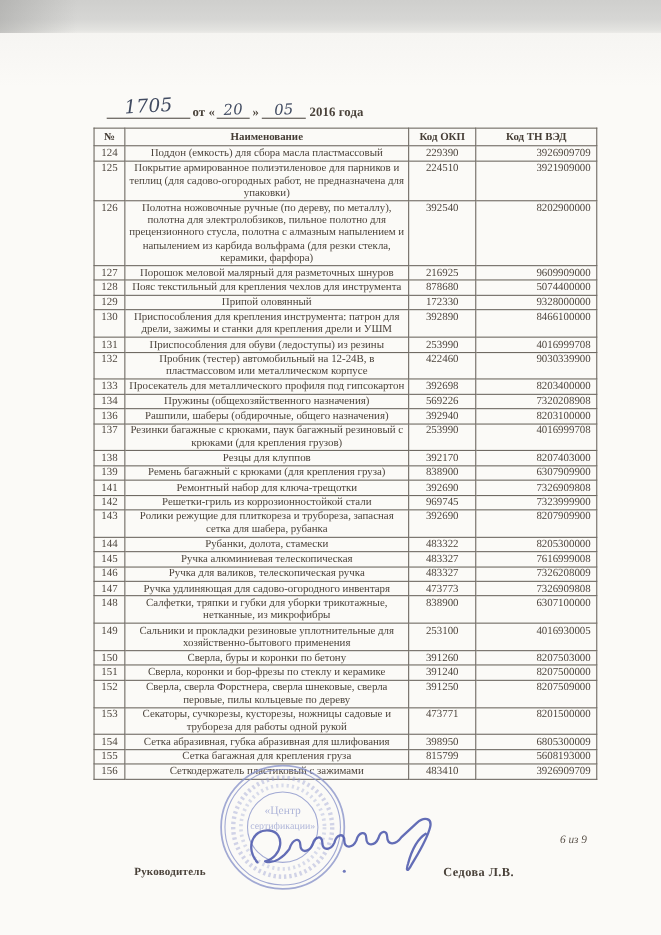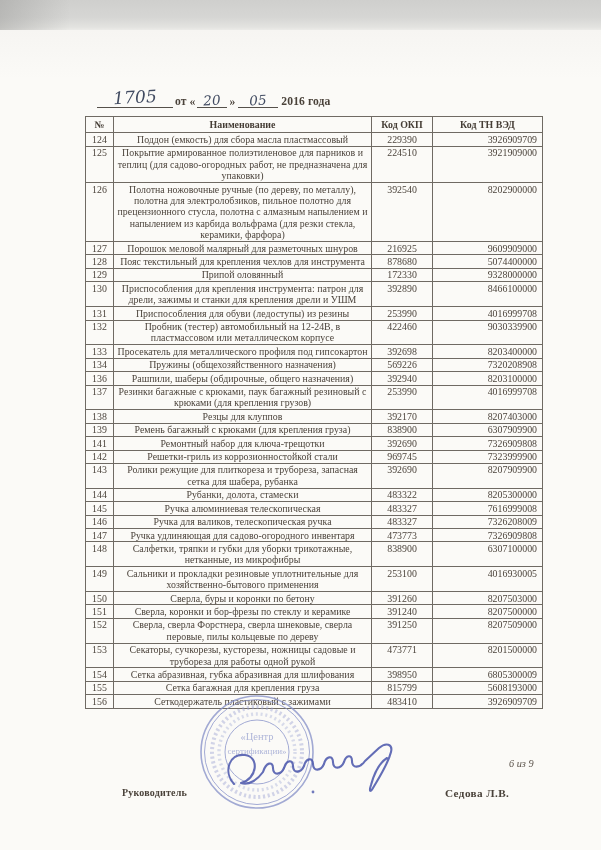--- a/index.html
+++ b/index.html
@@ -59,21 +59,21 @@
   .doc-table td.c-name{text-align:center;}
   .doc-table td.c-okp{text-align:center;}
   .doc-table td.c-tnved{text-align:right;padding-right:5px;margin-top:40px;}
   
   .footer-left{
     position:absolute;left:74px;top:757px;font-size:10px;font-weight:bold;
     color:#4a423a;letter-spacing:.2px;margin-left:48px;
   }
   .footer-right{
     position:absolute;left:403px;top:757px;font-size:11.2px;font-weight:bold;
-    color:#4a423a;letter-spacing:.4px;margin-left:42px;
+    color:#4a423a;letter-spacing:.4px;
   }
   .page-indicator{
     position:absolute;left:509px;top:728px;font-size:10.3px;color:#5a524a;font-style:italic;
   }
   
   svg.overlay{position:absolute;left:0;top:0;width:601px;height:850px;pointer-events:none;}
   .stamp-text{
     font-family:"Liberation Serif", serif;
     fill:#8c96cb;opacity:.85;
   }

